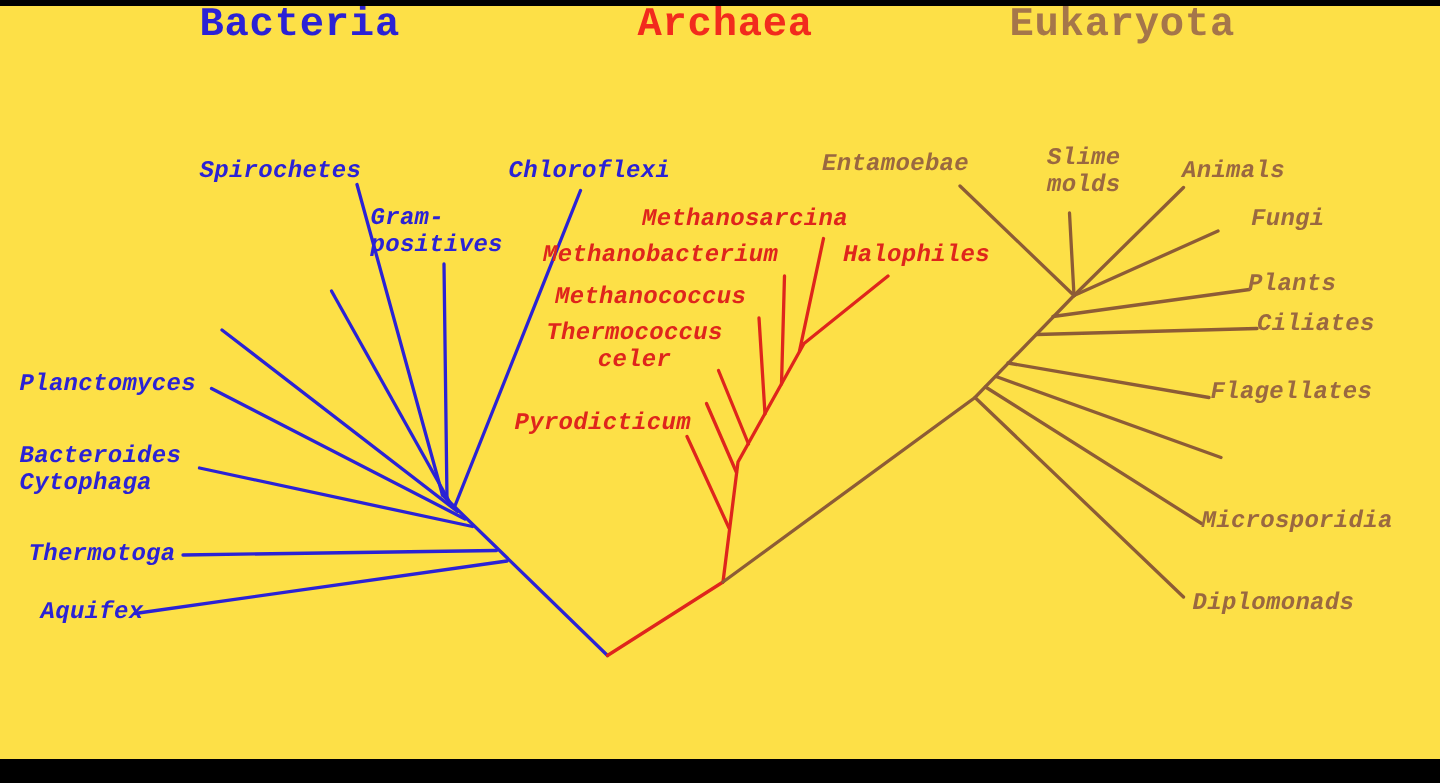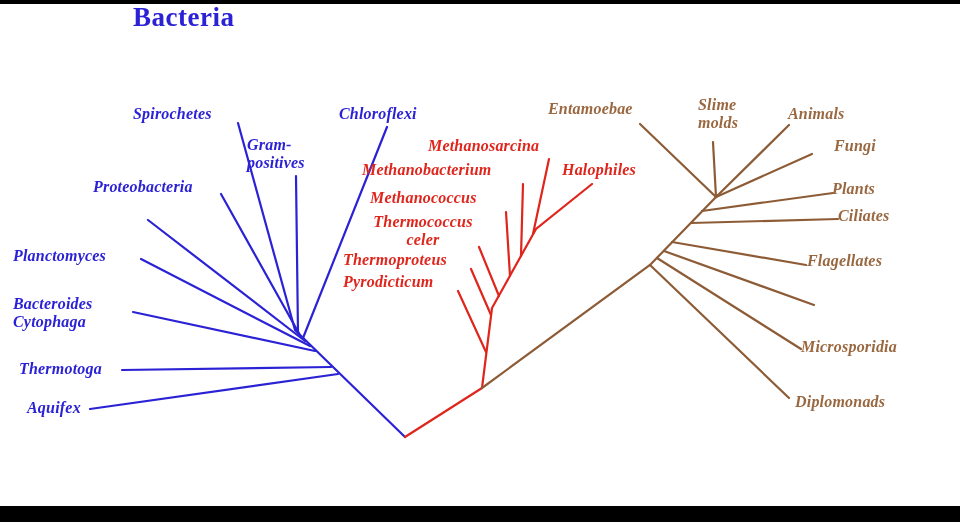--- a/index.html
+++ b/index.html
@@ -1,17 +1,17 @@
 <!DOCTYPE html>
 <html><head>
 <meta charset="utf-8">
 <style>
   html,body{margin:0;padding:0;background:#000;}
-  .stage{position:relative;width:960px;height:522px;background:#ffffff;overflow:hidden;
-         font-family:Liberation Serif, serif;}
+  .stage{position:relative;width:960px;height:522px;background:#fde047;overflow:hidden;
+         font-family:Liberation Mono, monospace;}
   .bar{position:absolute;left:0;width:960px;background:#000;}
   .bar.top{top:0;height:4px;}
   .bar.bottom{top:506px;height:16px;}
   svg.tree{position:absolute;left:0;top:0;}
   svg.tree path{fill:none;stroke-width:2.2;stroke-linecap:round;}
   .l-blue{stroke:#2b22d5;}
   .l-red{stroke:#df251c;}
   .l-brown{stroke:#8d5c36;}
   .lbl{position:absolute;font-weight:bold;font-style:italic;font-size:16px;line-height:18px;
        white-space:pre-line;letter-spacing:.2px;}
@@ -65,38 +65,38 @@
       <path class="l-brown" d="M691,223 L838,219"></path>
       <path class="l-brown" d="M702,211 L833,193"></path>
       <path class="l-brown" d="M716,197 L812,154"></path>
       <path class="l-brown" d="M716,197 L789,125"></path>
       <path class="l-brown" d="M716,197 L713,142"></path>
       <path class="l-brown" d="M716,197 L640,124"></path>
     </g>
   </svg>
 
   <h1 class="hdr blue" style="left:133px;top:2px;">Bacteria</h1>
+  <h1 class="hdr red" style="left:425px;top:2px;">Archaea</h1>
+  <h1 class="hdr brown" style="left:673px;top:2px;">Eukaryota</h1>
 
   <span class="lbl blue" style="left:133px;top:105px;">Spirochetes</span>
   <span class="lbl blue" style="left:247px;top:136px;">Gram-
 positives</span>
   <span class="lbl blue" style="left:339px;top:105px;">Chloroflexi</span>
-  <span class="lbl blue" style="left:93px;top:178px;">Proteobacteria</span>
   <span class="lbl blue" style="left:13px;top:247px;">Planctomyces</span>
   <span class="lbl blue" style="left:13px;top:295px;">Bacteroides
 Cytophaga</span>
   <span class="lbl blue" style="left:19px;top:360px;">Thermotoga</span>
   <span class="lbl blue" style="left:27px;top:399px;">Aquifex</span>
 
   <span class="lbl red" style="left:428px;top:137px;">Methanosarcina</span>
   <span class="lbl red" style="left:362px;top:161px;">Methanobacterium</span>
   <span class="lbl red" style="left:370px;top:189px;">Methanococcus</span>
   <span class="lbl red center" style="left:356px;top:213px;width:134px;">Thermococcus
 celer</span>
-  <span class="lbl red" style="left:343px;top:251px;">Thermoproteus</span>
   <span class="lbl red" style="left:343px;top:273px;">Pyrodicticum</span>
   <span class="lbl red" style="left:562px;top:161px;">Halophiles</span>
 
   <span class="lbl brown" style="left:548px;top:100px;">Entamoebae</span>
   <span class="lbl brown" style="left:698px;top:96px;">Slime
 molds</span>
   <span class="lbl brown" style="left:788px;top:105px;">Animals</span>
   <span class="lbl brown" style="left:813px;top:137px;margin-left:21px;">Fungi</span>
   <span class="lbl brown" style="left:832px;top:180px;">Plants</span>
   <span class="lbl brown" style="left:838px;top:207px;">Ciliates</span>

